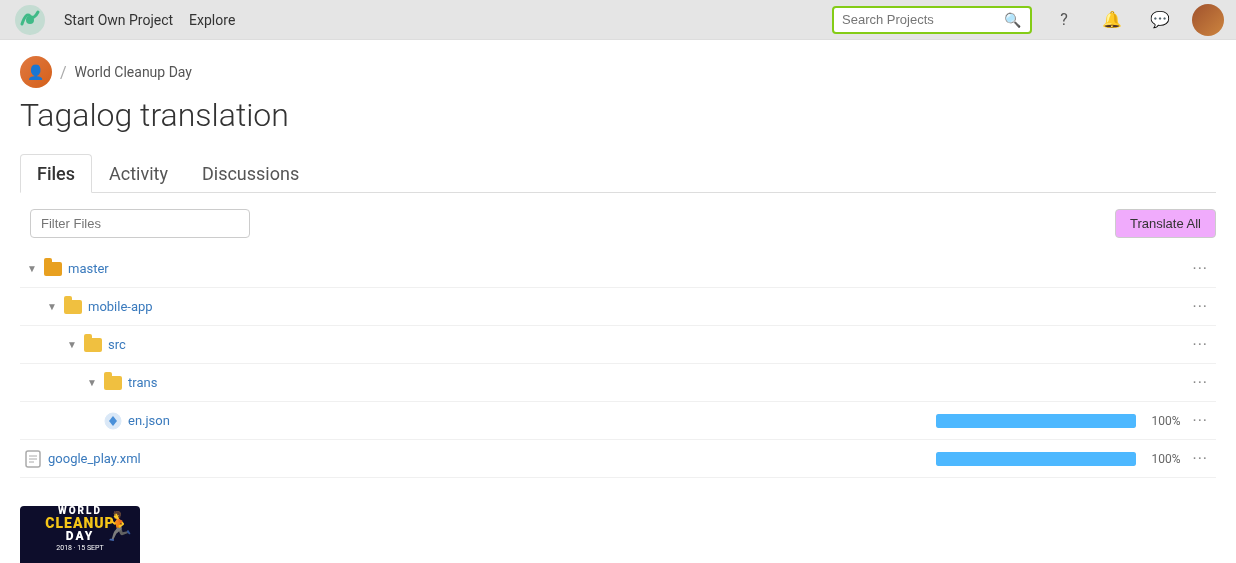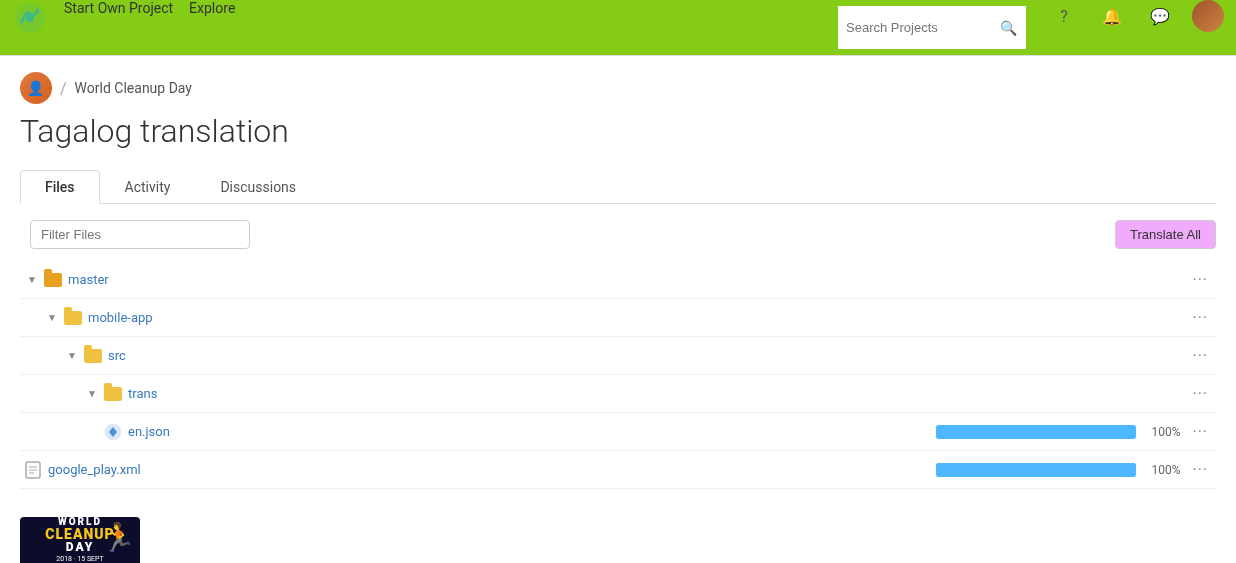--- a/index.html
+++ b/index.html
@@ -1,22 +1,23 @@
 <!DOCTYPE html>
 <html><head>
   <meta charset="utf-8">
   <style>
     * { box-sizing: border-box; margin: 0; padding: 0; }
     body { font-family: -apple-system, BlinkMacSystemFont, 'Segoe UI', Roboto, sans-serif; background: #fff; font-size: 14px; color: #333; }
 
     
     .top-nav {
       display: flex;
-      height: 56px;
-      background: #84cc16;
+      align-items: center;
+      height: 40px;
+      background: #e5e5e5;
       border-bottom: 1px solid #ddd;
       padding: 0 12px;
       gap: 16px;
     }
     .nav-logo {
       width: 36px;
       height: 36px;
       display: flex;
       align-items: center;
       justify-content: center;
@@ -25,21 +26,21 @@
     .nav-link {
       font-size: 14px;
       color: #333;
       text-decoration: none;
       cursor: pointer;
     }
     .nav-spacer { flex: 1; }
     .search-box {
       display: flex;
       align-items: center;
-      border: 6px solid #84cc16;
+      border: 2px solid #84cc16;
       border-radius: 4px;
       padding: 4px 8px;
       gap: 6px;
       background: #fff;
       width: 200px;
     }
     .search-box input {
       border: none;
       outline: none;
       font-size: 13px;
@@ -118,23 +119,23 @@
       margin-bottom: 20px;
     }
 
     
     .tabs {
       display: flex;
       border-bottom: 1px solid #ddd;
       margin-bottom: 16px;
     }
     .tab {
-      padding: 8px 24px;
-      cursor: pointer;
-      font-size: 14px;
+      padding: 8px 16px;
+      cursor: pointer;
+      font-size: 18px;
       color: #555;
       border: 1px solid transparent;
       border-bottom: none;
       margin-bottom: -1px;
       border-radius: 4px 4px 0 0;
     }
     .tab.active {
       background: #fff;
       border-color: #ddd;
       color: #333;

